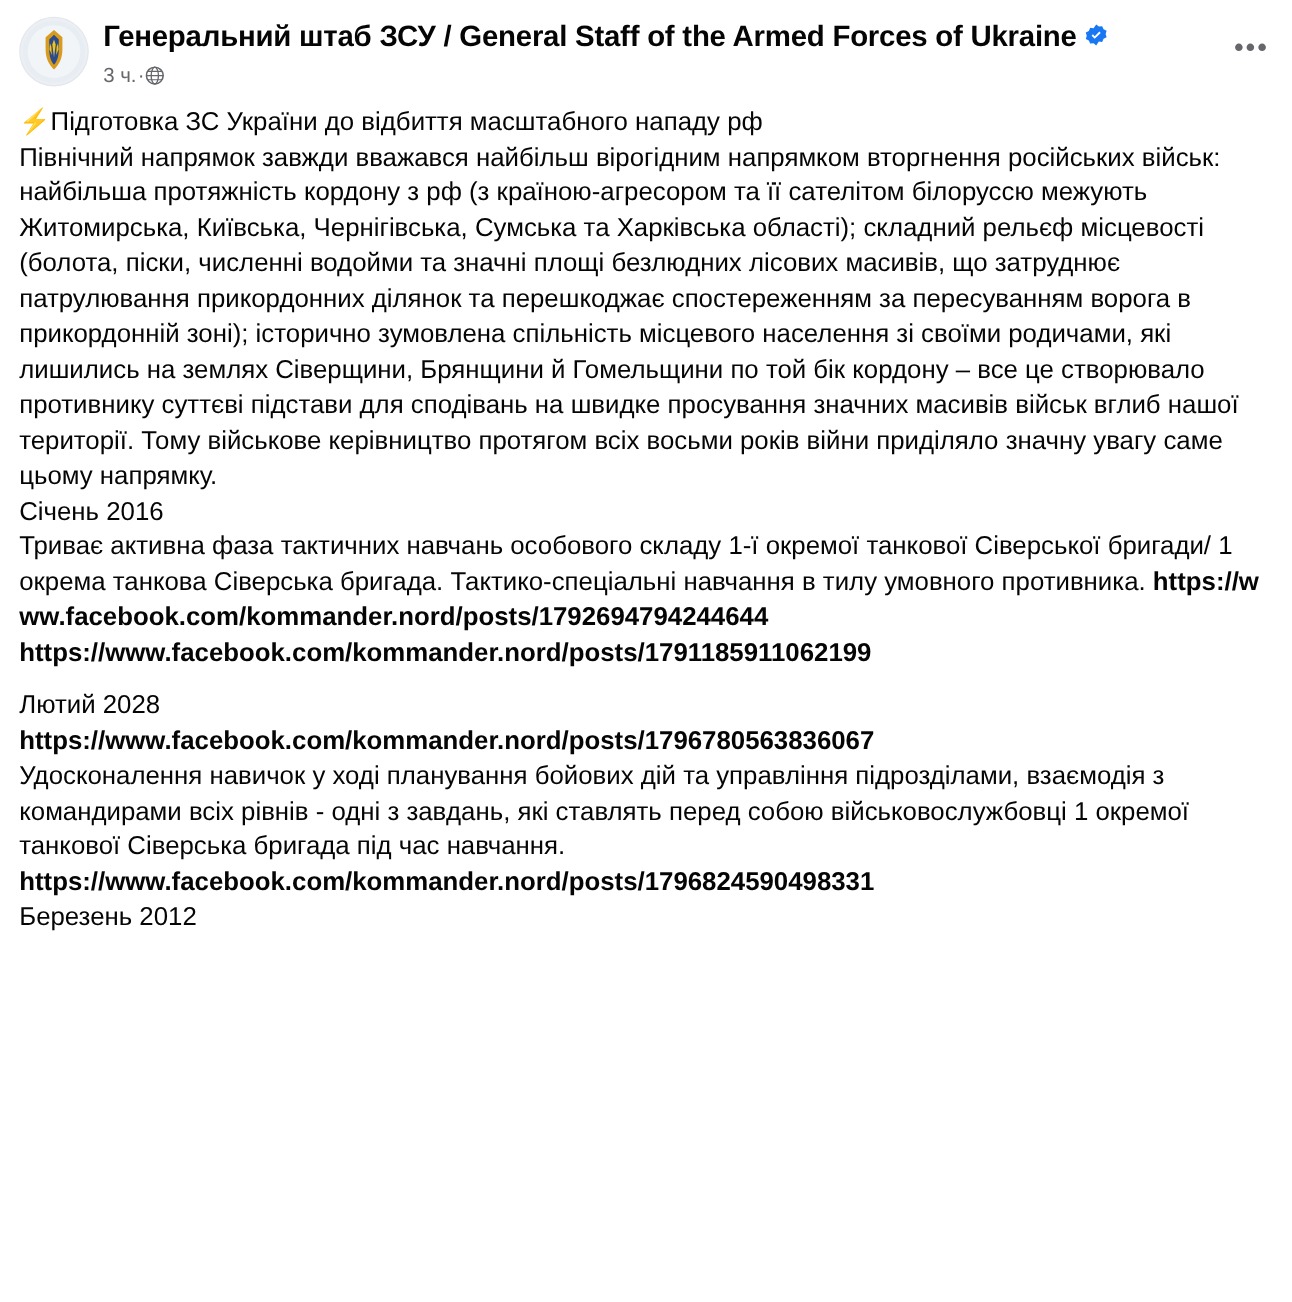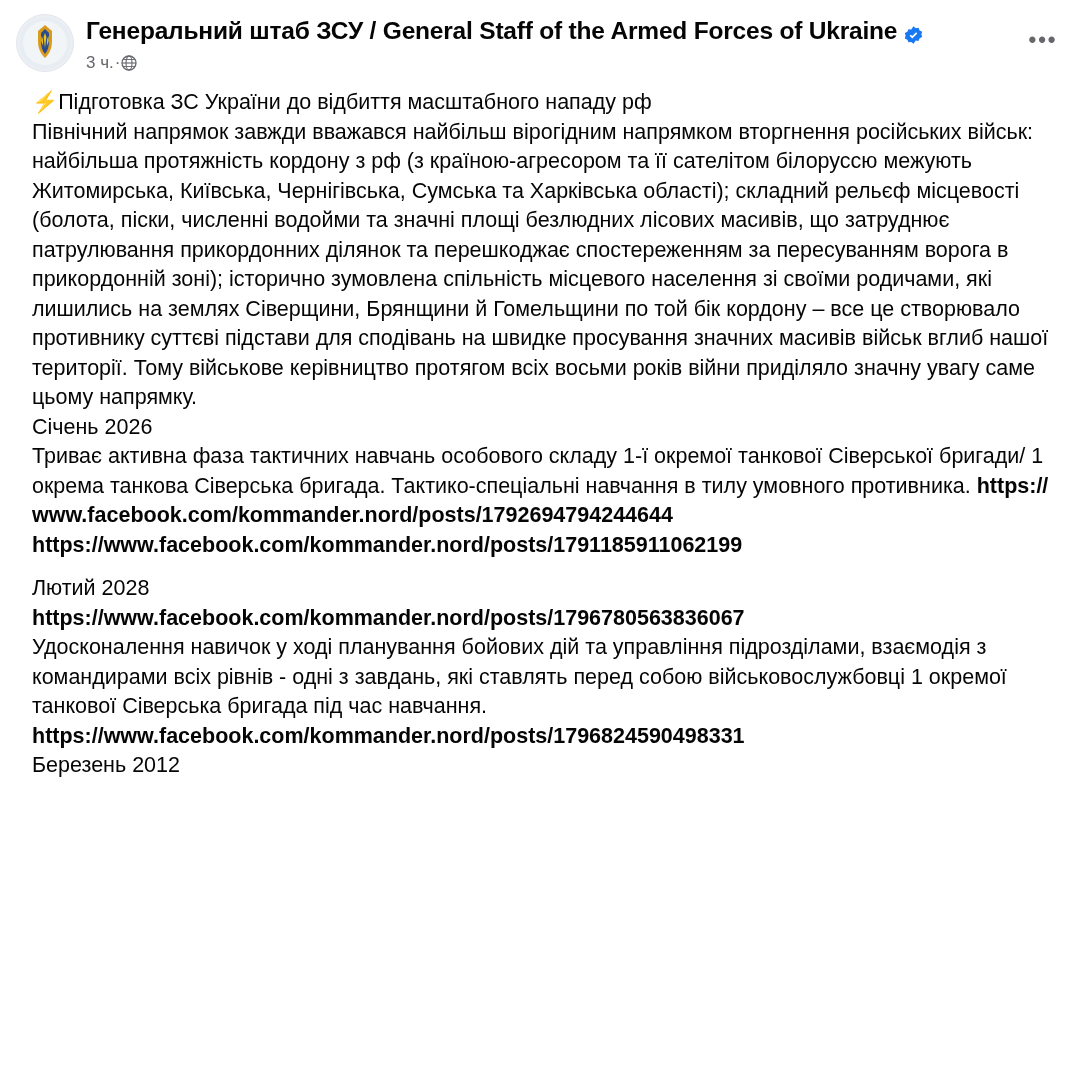--- a/index.html
+++ b/index.html
@@ -39,21 +39,21 @@
     justify-content: center;
   }
   .avatar svg { display:block; }
   .header-text {
     flex: 1 1 auto;
     min-width: 0;
     padding-top: 2px;
   }
   .name-row {
     display: flex;
-    align-items: flex-end;
+    align-items: flex-start;
     flex-wrap: nowrap;
     gap: 6px;
   }
   .page-name {
     font-size: 24.5px;
     font-weight: bold;
     line-height: 30px;
     color: #050505;
     letter-spacing: -0.2px;
     white-space: nowrap;
@@ -97,21 +97,20 @@
     font-weight: bold;
     cursor: pointer;
     user-select: none;
   }
   .post-body {
     margin-top: 14px;
     font-size: 21.5px;
     line-height: 29.5px;
     color: #050505;
     word-wrap: break-word;
-    margin-left: 16px;
   }
   .post-body p {
     margin: 0;
   }
   .p-gap {
     height: 14px;
   }
   .lnk {
     font-weight: bold;
     color: #050505;
@@ -165,21 +164,21 @@
         </span>
       </div>
     </div>
 
     <div class="more-btn">•••</div>
   </div>
 
   <div class="post-body">
     <p><span class="bolt">⚡</span><span>Підготовка ЗС України до відбиття масштабного нападу рф</span></p>
     <p>Північний напрямок завжди вважався найбільш вірогідним напрямком вторгнення російських військ: найбільша протяжність кордону з рф (з країною-агресором та її сателітом білоруссю межують Житомирська, Київська, Чернігівська, Сумська та Харківська області); складний рельєф місцевості (болота, піски, численні водойми та значні площі безлюдних лісових масивів, що затруднює патрулювання прикордонних ділянок та перешкоджає спостереженням за пересуванням ворога в прикордонній зоні); історично зумовлена спільність місцевого населення зі своїми родичами, які лишились на землях Сіверщини, Брянщини й Гомельщини по той бік кордону – все це створювало противнику суттєві підстави для сподівань на швидке просування значних масивів військ вглиб нашої території. Тому військове керівництво протягом всіх восьми років війни приділяло значну увагу саме цьому напрямку.</p>
-    <p>Січень 2026</p>
+    <p>Січень 2016</p>
     <p><span>Триває активна фаза тактичних навчань особового складу 1-ї окремої танкової Сіверської бригади/ 1 окрема танкова Сіверська бригада. Тактико-спеціальні навчання в тилу умовного противника. </span><a class="lnk" href="#">https://www.facebook.com/kommander.nord/posts/1792694794244644</a></p>
     <p><a class="lnk" href="#">https://www.facebook.com/kommander.nord/posts/1791185911062199</a></p>
     <div class="p-gap"></div>
     <p>Лютий 2028</p>
     <p><a class="lnk" href="#">https://www.facebook.com/kommander.nord/posts/1796780563836067</a></p>
     <p>Удосконалення навичок у ході планування бойових дій та управління підрозділами, взаємодія з командирами всіх рівнів - одні з завдань, які ставлять перед собою військовослужбовці 1 окремої танкової Сіверська бригада під час навчання.</p>
     <p><a class="lnk" href="#">https://www.facebook.com/kommander.nord/posts/1796824590498331</a></p>
     <p>Березень 2012</p>
   </div>
 

